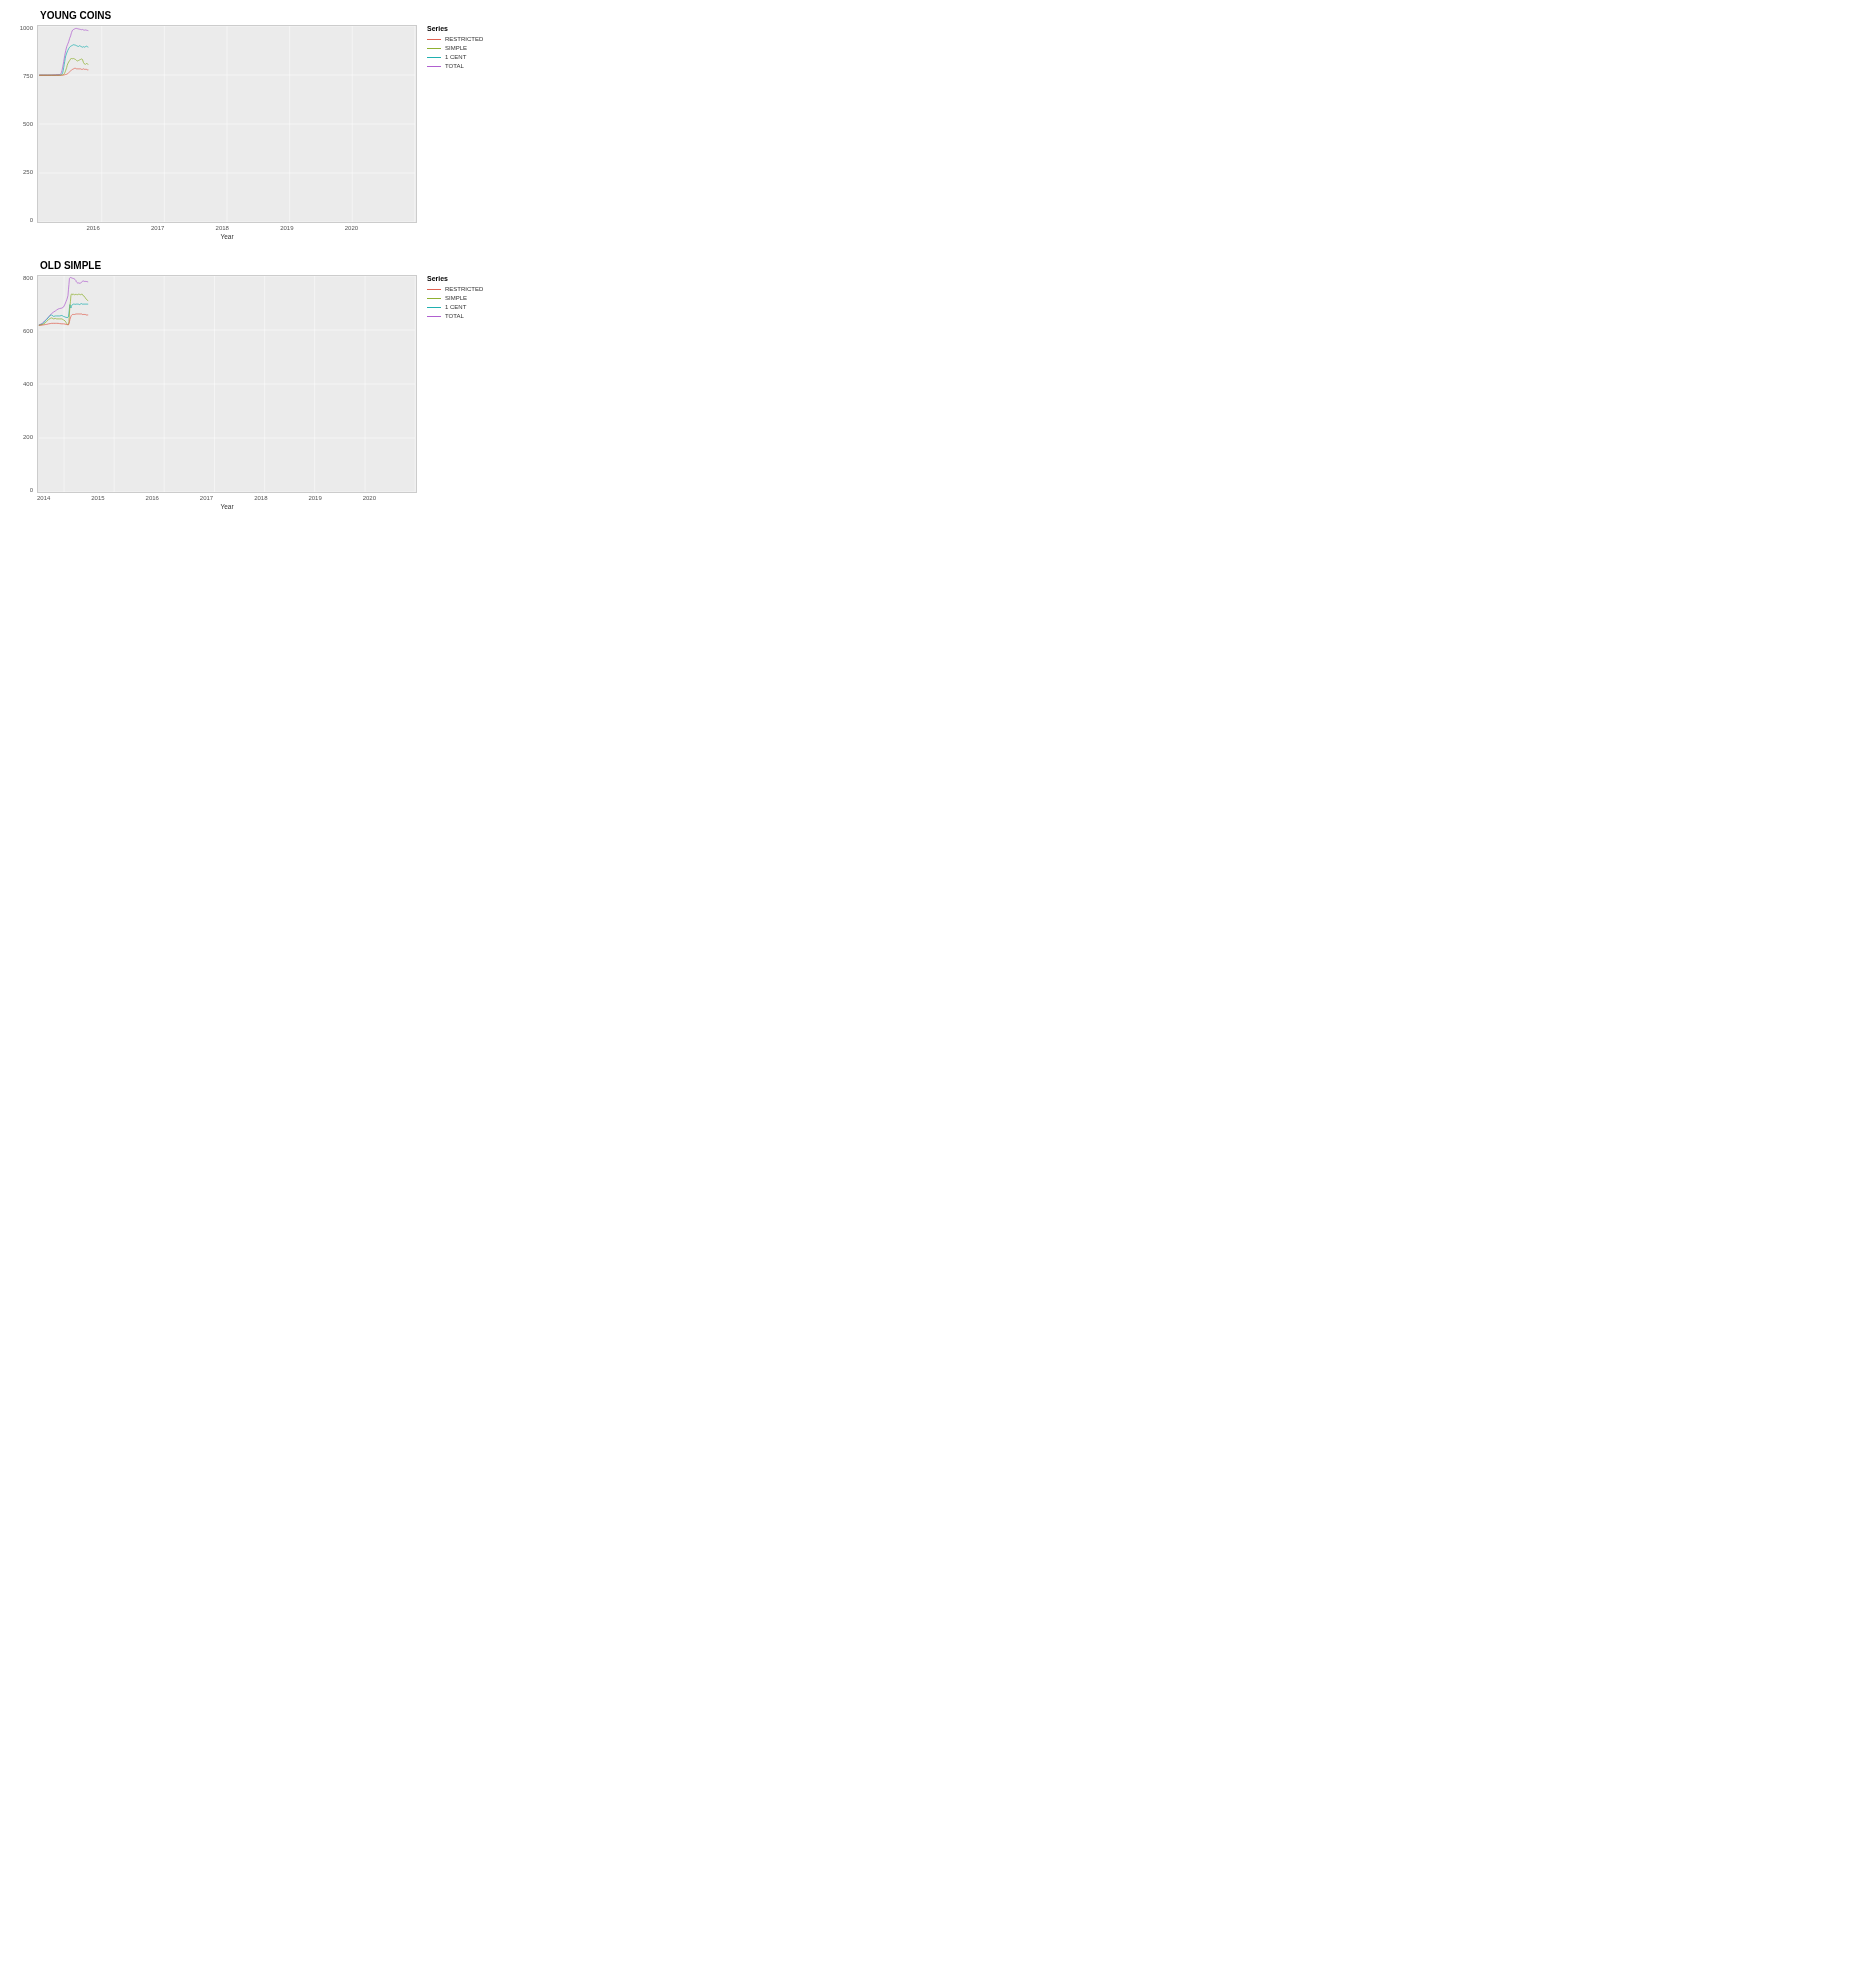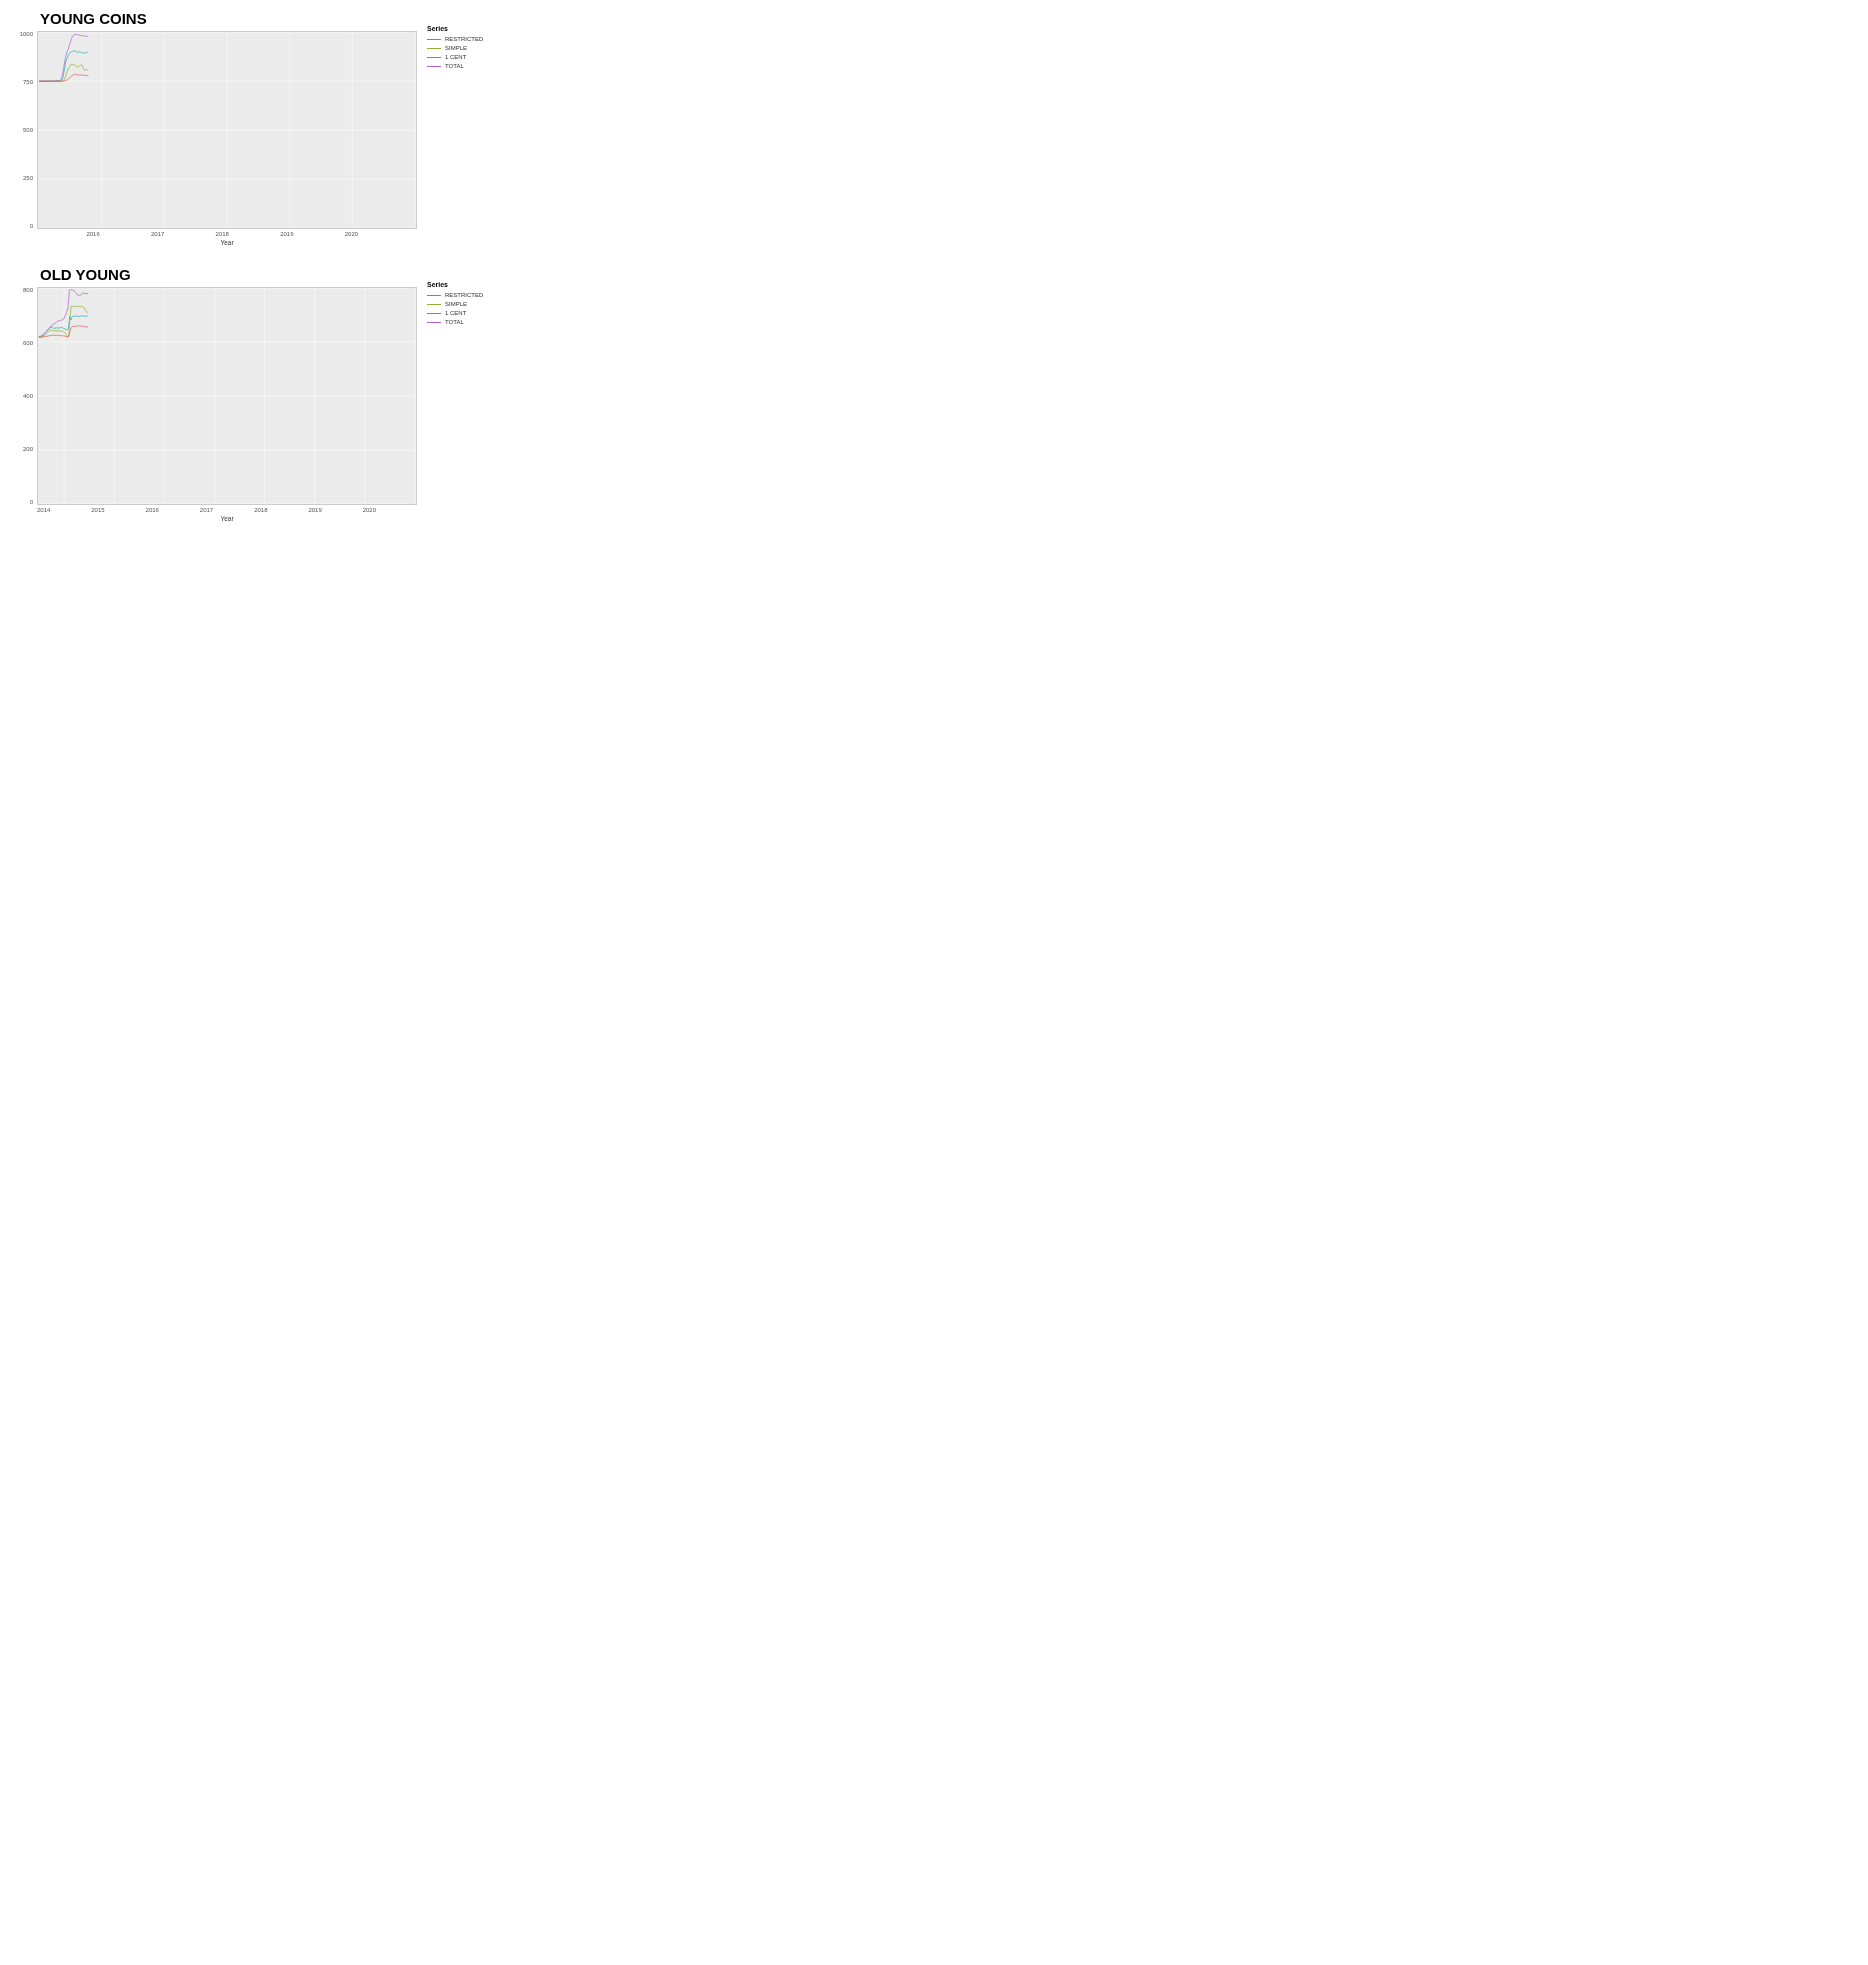--- a/index.html
+++ b/index.html
@@ -17,21 +17,21 @@
     .chart-wrapper {
       display: flex;
       flex-direction: row;
       align-items: flex-start;
     }
     .chart-area {
       flex: 1;
       position: relative;
     }
     .chart-title {
-      font-size: 15px;
+      font-size: 10px;
       font-weight: bold;
       margin-left: 30px;
       margin-bottom: 4px;
     }
     .chart-inner {
       display: flex;
       flex-direction: row;
       align-items: stretch;
     }
     .y-axis {
@@ -316,21 +316,21 @@
       </div>
       <div class="legend-item">
         <div class="legend-line" style="background:#b060d0;"></div>
         <span class="legend-label">TOTAL</span>
       </div>
     </div>
   </div>
 
   <div class="chart-wrapper">
     <div class="chart-area">
-      <div class="chart-title">OLD YOUNG</div>
+      <div class="chart-title">OLD SIMPLE</div>
       <div class="chart-inner">
         <div class="y-axis">
           <span>800</span>
           <span>600</span>
           <span>400</span>
           <span>200</span>
           <span>0</span>
         </div>
         <div class="plot-area" style="height:218px;">
           <svg width="100%" height="100%" style="position:absolute;top:0;left:0;" viewBox="0 0 763 438">

